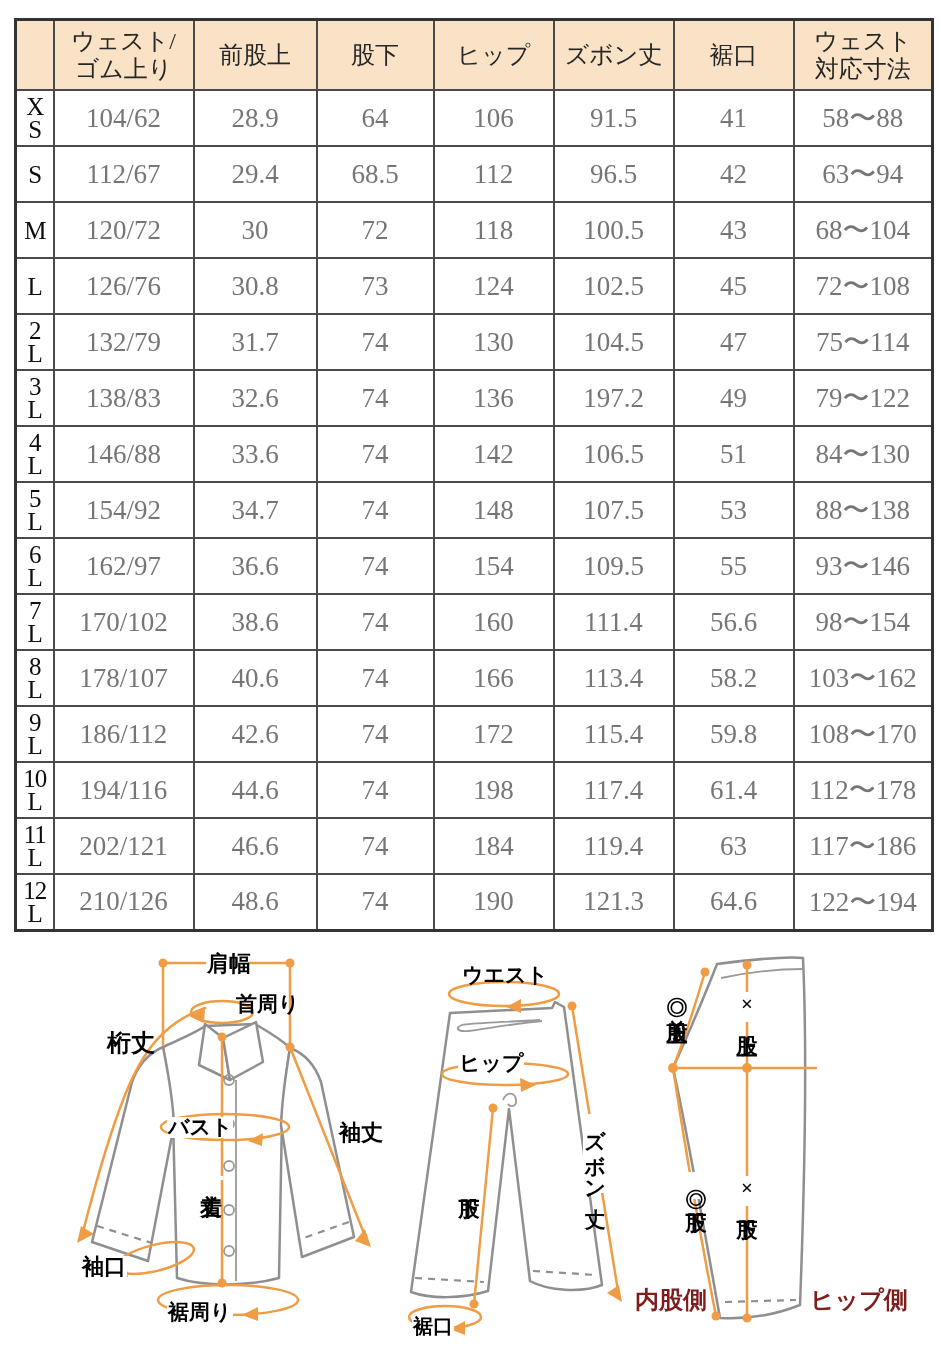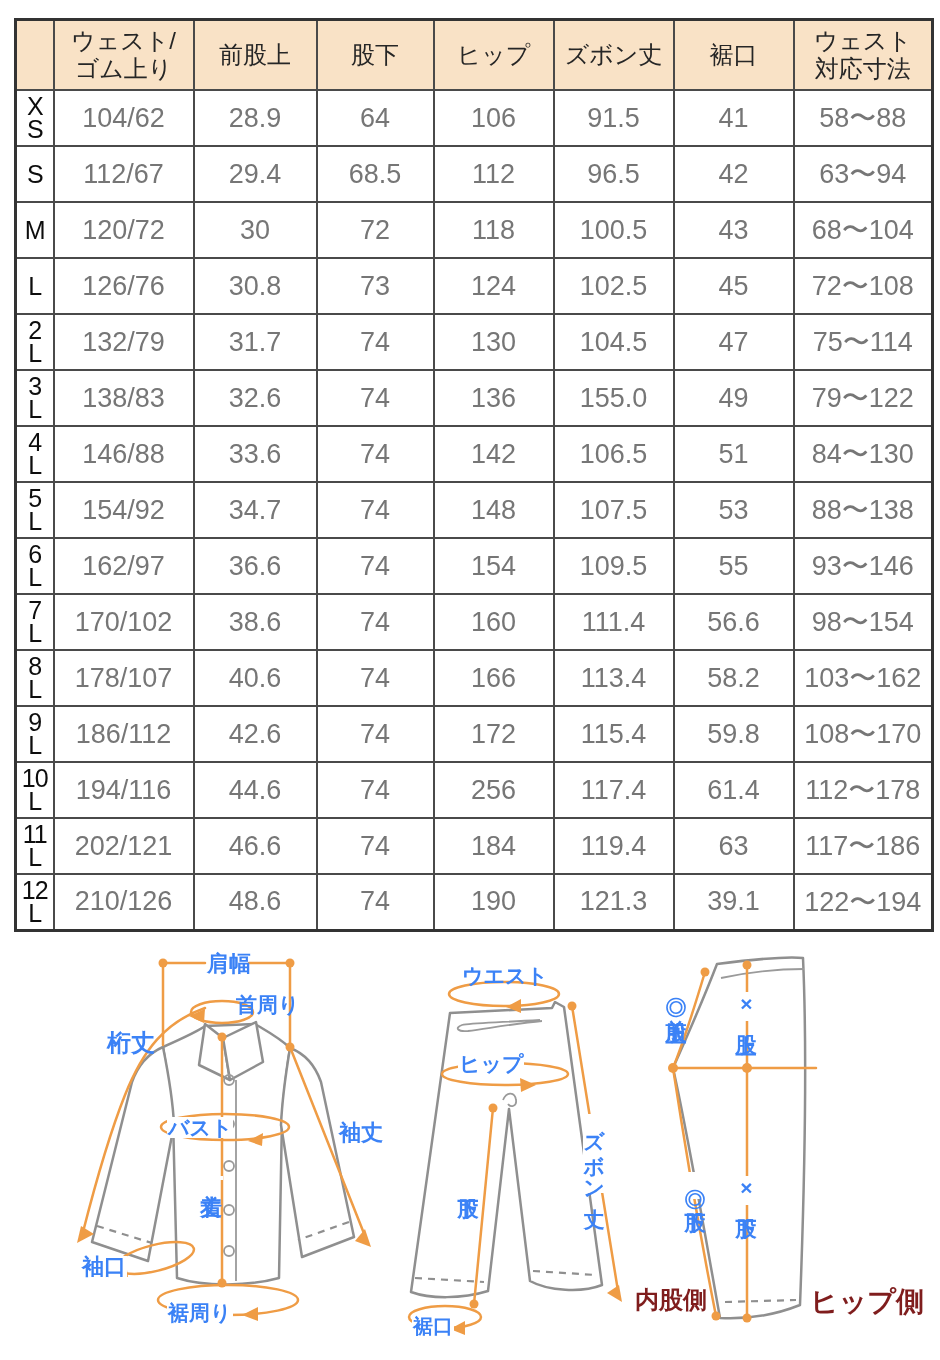--- a/index.html
+++ b/index.html
@@ -1,34 +1,34 @@
 <!DOCTYPE html>
 <html><head>
 <meta charset="utf-8">
 <style>
   html,body{margin:0;padding:0;background:#fff;}
   #page{position:relative;width:940px;height:1360px;background:#fff;overflow:hidden;
-        font-family:Liberation Sans, sans-serif;}
+        font-family:Liberation Serif, serif;}
 
   
   #size-table{position:absolute;left:14px;top:18px;width:917px;border-collapse:collapse;
               table-layout:fixed;border:3px solid #333;}
   #size-table th,#size-table td{border:2px solid #4a4a4a;text-align:center;vertical-align:middle;
               padding:0;overflow:hidden;}
   #size-table thead th{background:#F9E2C6;color:#262626;font-weight:normal;font-size:24px;
               line-height:1.18;white-space:pre-line;height:68px;}
   #size-table tbody tr{height:56px;}
   #size-table tbody th.size-col{background:#fff;color:#0d0d0d;font-weight:normal;font-size:25px;
               line-height:0.92;white-space:pre-line;letter-spacing:-1px;}
   #size-table tbody td{color:#767676;font-size:27px;letter-spacing:0;}
 
   
   .diagram{position:absolute;}
   .diagram svg{position:absolute;left:0;top:0;}
-  .dlabel{position:absolute;font-weight:bold;color:#3b82f6;line-height:1;white-space:nowrap;}
+  .dlabel{position:absolute;font-weight:bold;color:#000000;line-height:1;white-space:nowrap;}
   .dlabel.bg{background:#fff;padding:0 1px;}
   .vlabel{writing-mode:vertical-rl;text-orientation:upright;letter-spacing:2px;}
   .gray-label{color:#7f1d1d;}
 
   .note{position:absolute;left:66px;top:1318px;font-size:30px;font-weight:bold;color:#111;}
   .g-fill{stroke:#8f8f8f;stroke-width:2.5;fill:#fff;stroke-linejoin:round;}
   .g-thin{stroke:#9a9a9a;stroke-width:1.8;fill:none;}
   .g-dash{stroke:#8f8f8f;stroke-width:2.2;fill:none;stroke-dasharray:7 6;}
   .o-line{stroke:#EF9C45;stroke-width:2.5;fill:none;stroke-linecap:round;}
   .o-dot{fill:#EF9C45;stroke:none;}
@@ -117,21 +117,21 @@
           <td>47</td>
           <td>75〜114</td>
         </tr>
         <tr>
           <th class="size-col">3
 L</th>
           <td>138/83</td>
           <td>32.6</td>
           <td>74</td>
           <td>136</td>
-          <td>155.0</td>
+          <td>197.2</td>
           <td>49</td>
           <td>79〜122</td>
         </tr>
         <tr>
           <th class="size-col">4
 L</th>
           <td>146/88</td>
           <td>33.6</td>
           <td>74</td>
           <td>142</td>
@@ -193,21 +193,21 @@
           <td>115.4</td>
           <td>59.8</td>
           <td>108〜170</td>
         </tr>
         <tr>
           <th class="size-col">10
 L</th>
           <td>194/116</td>
           <td>44.6</td>
           <td>74</td>
-          <td>256</td>
+          <td>198</td>
           <td>117.4</td>
           <td>61.4</td>
           <td>112〜178</td>
         </tr>
         <tr>
           <th class="size-col">11
 L</th>
           <td>202/121</td>
           <td>46.6</td>
           <td>74</td>
@@ -217,21 +217,21 @@
           <td>117〜186</td>
         </tr>
         <tr>
           <th class="size-col">12
 L</th>
           <td>210/126</td>
           <td>48.6</td>
           <td>74</td>
           <td>190</td>
           <td>121.3</td>
-          <td>39.1</td>
+          <td>64.6</td>
           <td>122〜194</td>
         </tr>
       </tbody>
   </table>
 
   <div class="diagram" style="left:55px;top:950px;width:350px;height:378px;">
     <svg width="350" height="378" viewBox="0 0 350 378">
 
       <path class="g-fill" d="M 108,97 C 135,85 145,80 150,76 L 200,74 C 210,80 225,88 235,98 C 231,125 228,150 227,168 L 224,328 C 195,336 150,337 122,328 L 118,168 C 116,150 112,122 108,97 Z"></path>
       <path class="g-fill" d="M 108,97 C 92,104 83,115 77,132 L 37,292 L 93,311 L 119,175 C 118,152 113,122 108,97 Z"></path>
@@ -323,17 +323,17 @@
       <circle class="o-dot" cx="43" cy="118" r="5"></circle>
         <circle class="o-dot" cx="117" cy="118" r="5"></circle>
       <path class="o-line" d="M 43,118 C 54,190 72,295 86,366"></path>
       <circle class="o-dot" cx="86" cy="366" r="4.5"></circle>
     </svg>
     <div class="dlabel vlabel" style="left:36px;top:30px;font-size:21px;">◎前股上</div>
     <div class="dlabel bg vlabel" style="left:105px;top:42px;font-size:21px;">×股上</div>
     <div class="dlabel bg vlabel" style="left:54px;top:222px;font-size:21px;">◎股下</div>
     <div class="dlabel bg vlabel" style="left:105px;top:226px;font-size:21px;">×股下</div>
     <div class="dlabel gray-label" style="left:5px;top:338px;font-size:24px;">内股側</div>
-    <div class="dlabel gray-label" style="left:180px;top:338px;font-size:28px;">ヒップ側</div>
+    <div class="dlabel gray-label" style="left:180px;top:338px;font-size:24px;">ヒップ側</div>
   </div>
 
 
 </div>
 
 </body></html>

